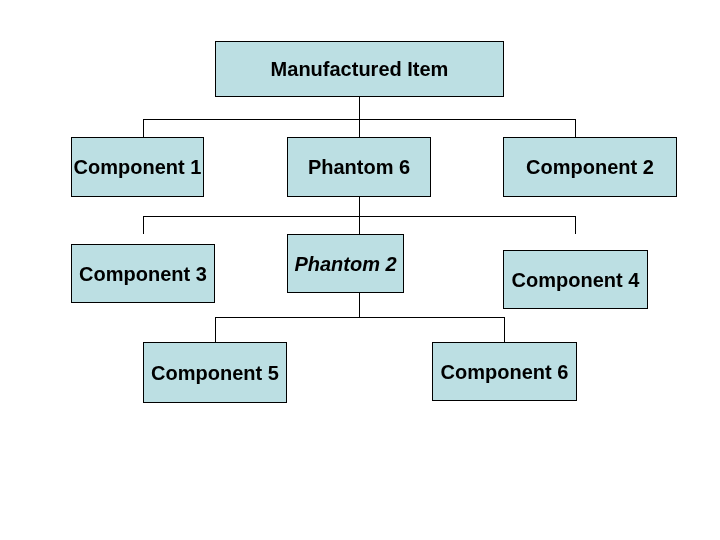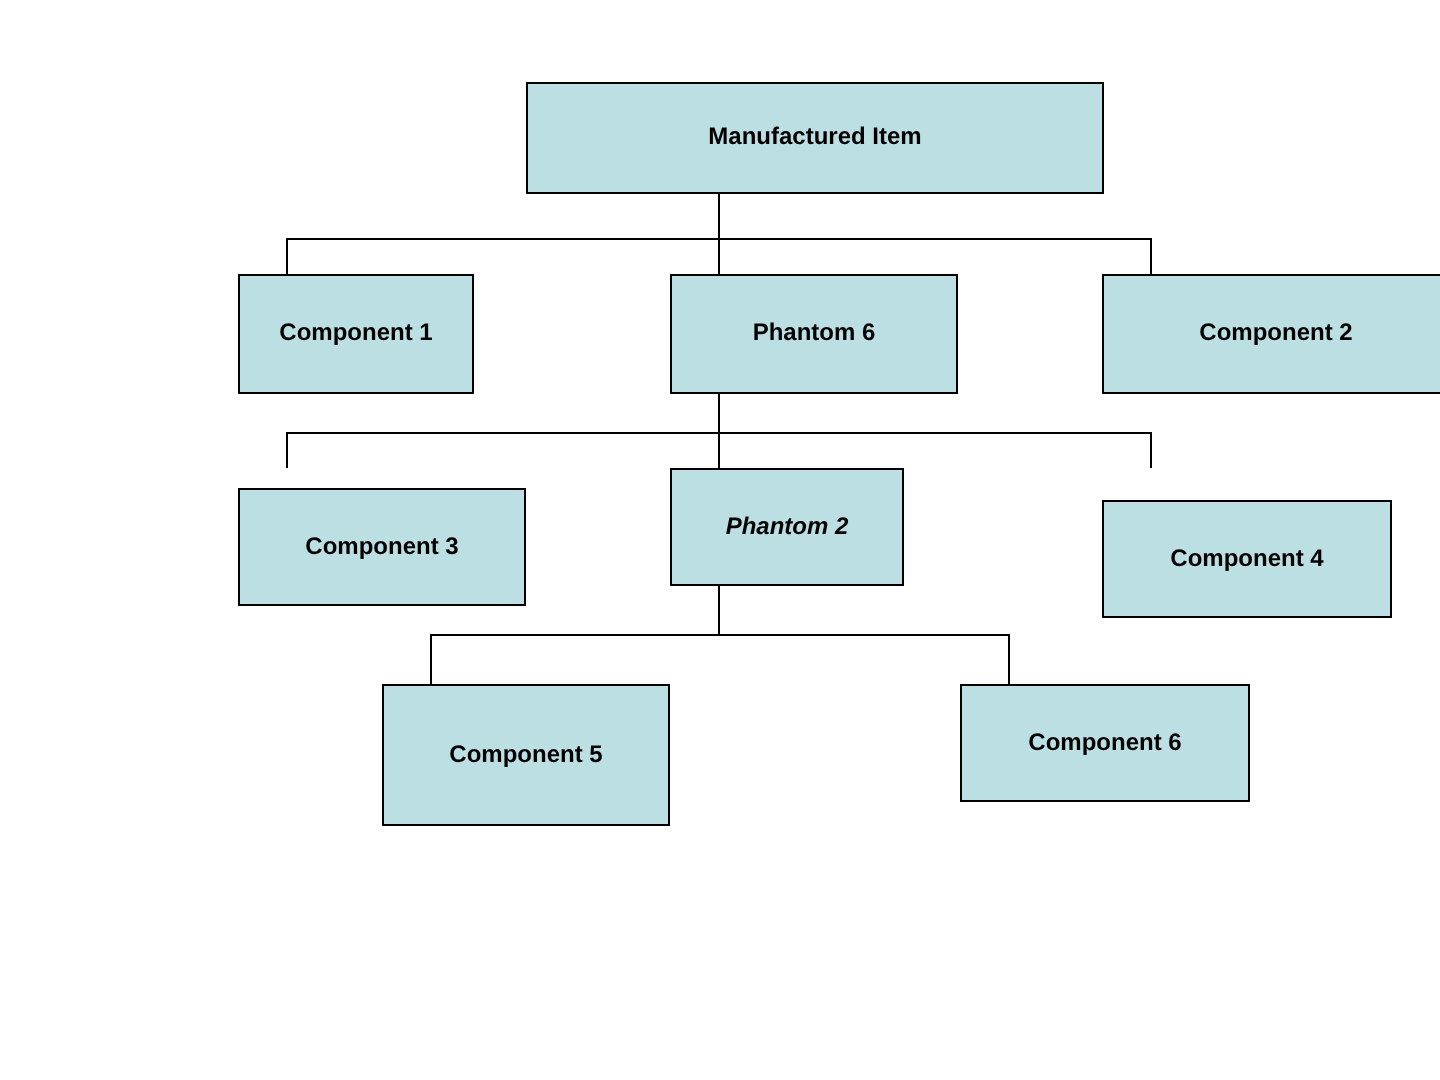--- a/index.html
+++ b/index.html
@@ -18,24 +18,23 @@
   .node {
     position: absolute;
     box-sizing: border-box;
     background: var(--node-fill, #bcdfe3);
     border: 1px solid var(--node-border, #000000);
     display: flex;
     align-items: center;
     justify-content: center;
     text-align: center;
     color: var(--text, #000000);
-    font-size: 12px;
+    font-size: 20px;
     font-weight: bold;
     line-height: 1.1;
-    margin-left: 48px;
   }
   .line {
     position: absolute;
     background: var(--connector, #000000);
   }
   .h-line { height: 1px; }
   .v-line { width: 1px; }
 </style>
 </head>
 <body>
@@ -56,40 +55,40 @@
 
   <div class="line v-line" style="left:359px; top:293px; height:24px;"></div>
   <div class="line h-line" style="left:215px; top:317px; width:290px;"></div>
   <div class="line v-line" style="left:215px; top:317px; height:25px;"></div>
   <div class="line v-line" style="left:504px; top:317px; height:25px;"></div>
 
   <div class="node" style="left:215px; top:41px; width:289px; height:56px;">
     <span>Manufactured Item</span>
   </div>
 
-  <div class="node" style="left:71px; top:137px; width:118px; height:60px;">
+  <div class="node" style="left:71px; top:137px; width:133px; height:60px;">
     <span>Component 1</span>
   </div>
   <div class="node" style="left:287px; top:137px; width:144px; height:60px;">
     <span>Phantom 6</span>
   </div>
   <div class="node" style="left:503px; top:137px; width:174px; height:60px;">
     <span>Component 2</span>
   </div>
 
   <div class="node" style="left:71px; top:244px; width:144px; height:59px;text-align:center;">
     <span>Component 3</span>
   </div>
   <div class="node" style="left:287px; top:234px; width:117px; height:59px;font-style:italic;">
     <span>Phantom 2</span>
   </div>
   <div class="node" style="left:503px; top:250px; width:145px; height:59px;">
     <span>Component 4</span>
   </div>
 
-  <div class="node" style="left:143px; top:342px; width:144px; height:71px;">
+  <div class="node" style="left:143px; top:342px; width:144px; height:61px;">
     <span>Component 5</span>
   </div>
   <div class="node" style="left:432px; top:342px; width:145px; height:59px;">
     <span>Component 6</span>
   </div>
 
 </div>
 
 </body></html>

